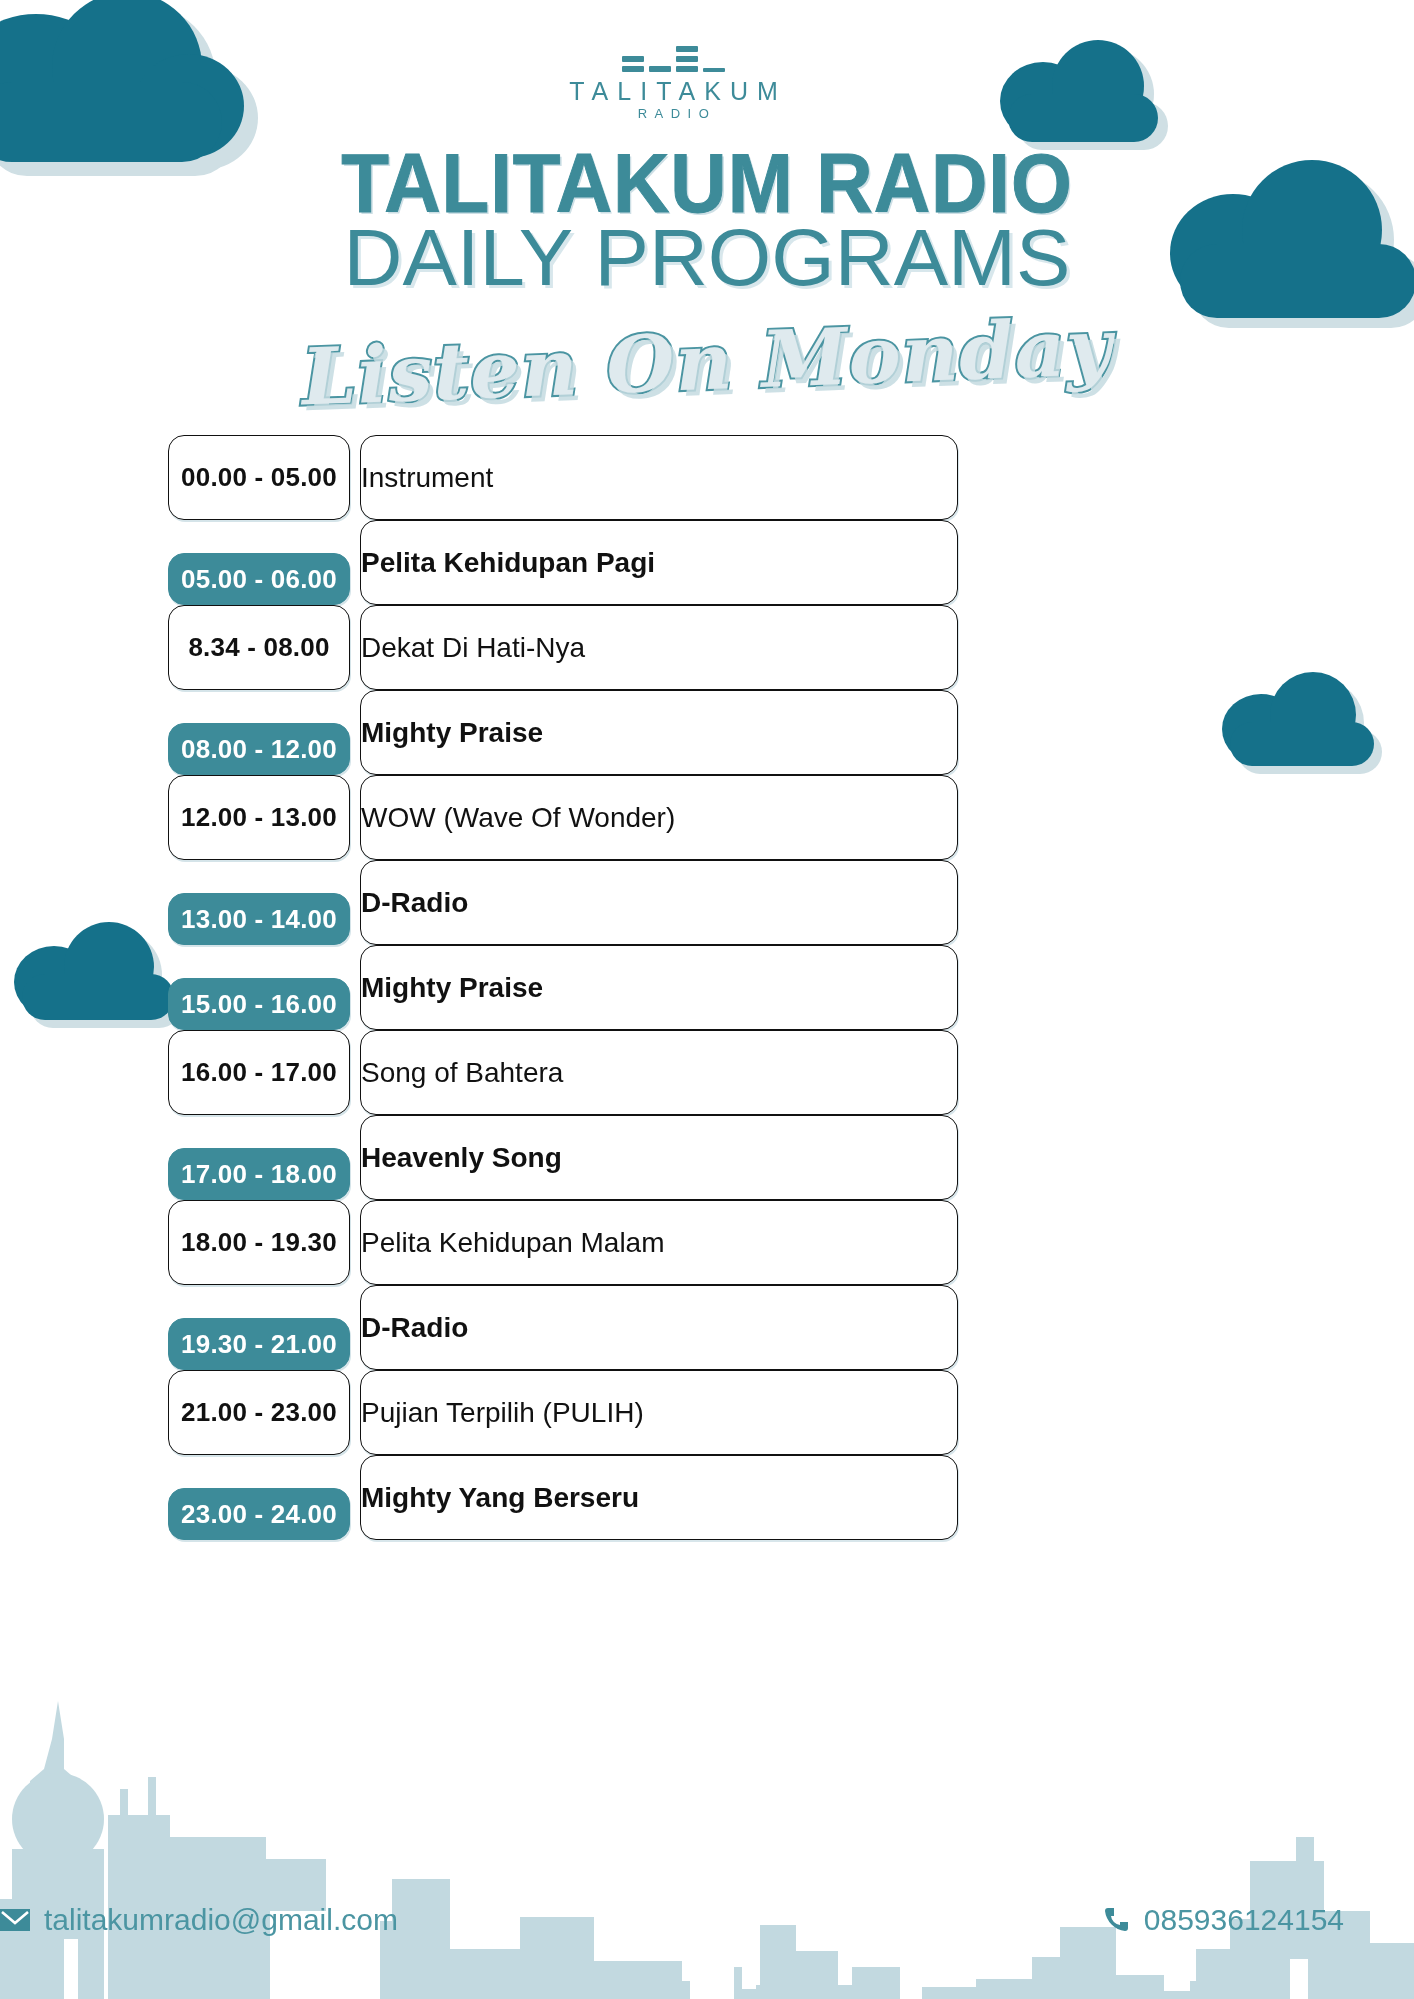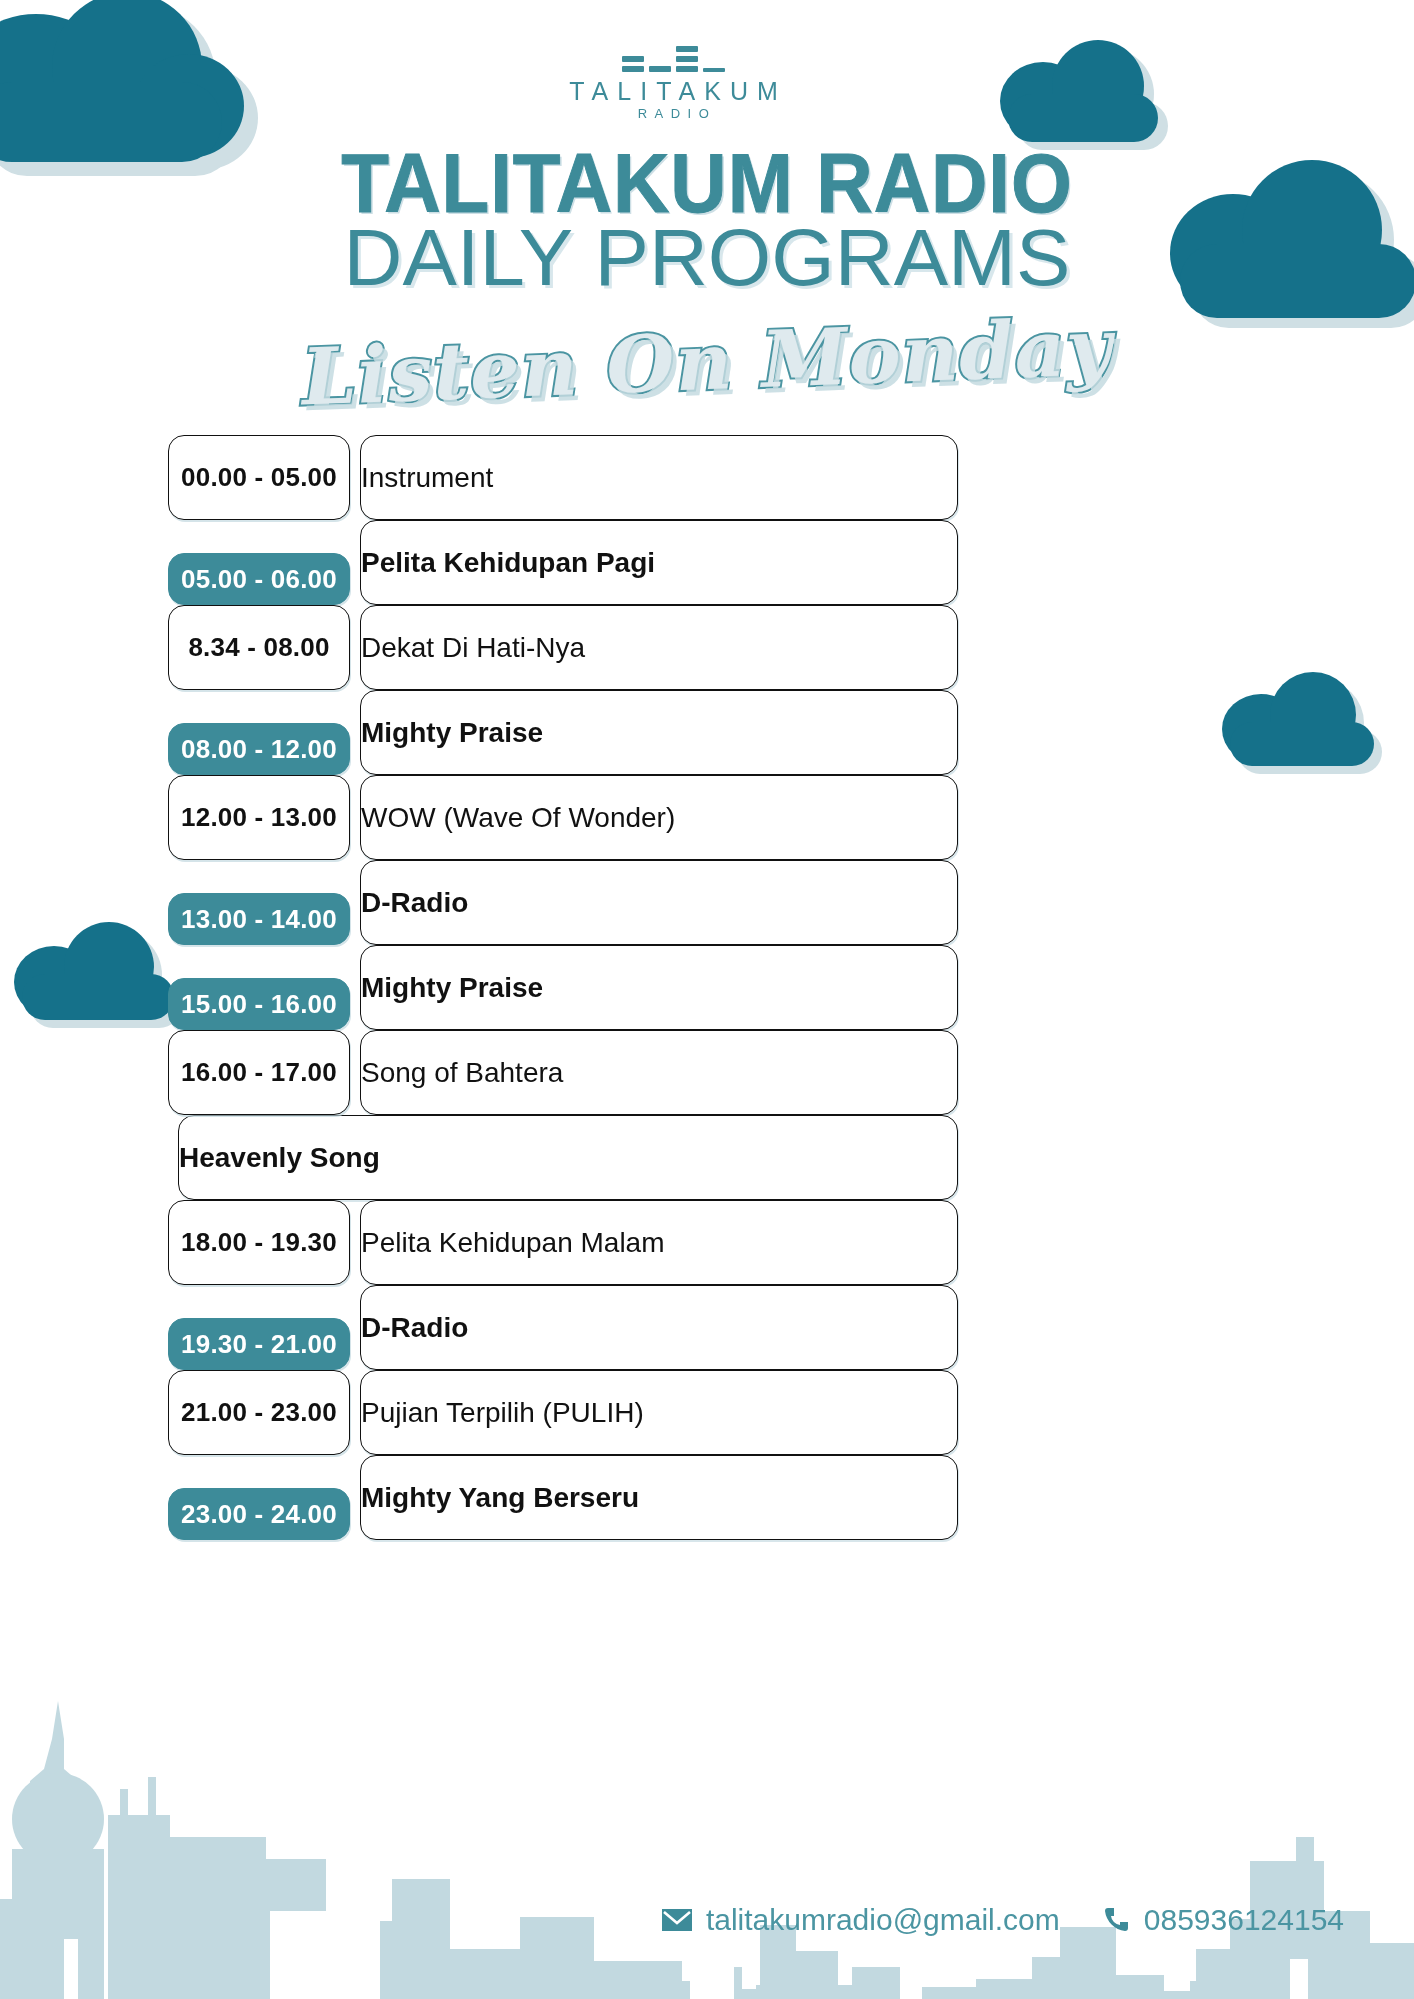--- a/index.html
+++ b/index.html
@@ -110,21 +110,21 @@
     font-family: "Liberation Sans", sans-serif;
     font-size: 28px; color: #111111;
     z-index: 2;
     box-shadow: 1px 2px 0 rgba(190,214,221,0.6);
   }
   .row.alt .prog-pill { font-weight: 700; }
 
   
   #contact {
     position: absolute; left: 0; bottom: 62px; width: 1344px;
-    display: flex; justify-content: flex-end; align-items: center; gap: 42px;
+    display: flex; justify-content: space-between; align-items: center; gap: 42px;
     font-size: 30px; color: #4b95a2;
     font-family: "Liberation Sans", sans-serif;
   }
   .contact-item { display: flex; align-items: center; gap: 14px; }
   .ic { display: inline-flex; align-items: center; justify-content: center; }
 </style>
 </head>
 <body>
 
 <div id="poster">
@@ -289,20 +289,21 @@
       </div>
       <div class="row alt">
         <div class="time-pill">15.00 - 16.00</div>
         <div class="prog-pill">Mighty Praise</div>
       </div>
       <div class="row">
         <div class="time-pill">16.00 - 17.00</div>
         <div class="prog-pill">Song of Bahtera</div>
       </div>
       <div class="row alt">
+        <div class="time-pill">17.00 - 18.00</div>
         <div class="prog-pill">Heavenly Song</div>
       </div>
       <div class="row">
         <div class="time-pill">18.00 - 19.30</div>
         <div class="prog-pill">Pelita Kehidupan Malam</div>
       </div>
       <div class="row alt">
         <div class="time-pill">19.30 - 21.00</div>
         <div class="prog-pill">D-Radio</div>
       </div>

